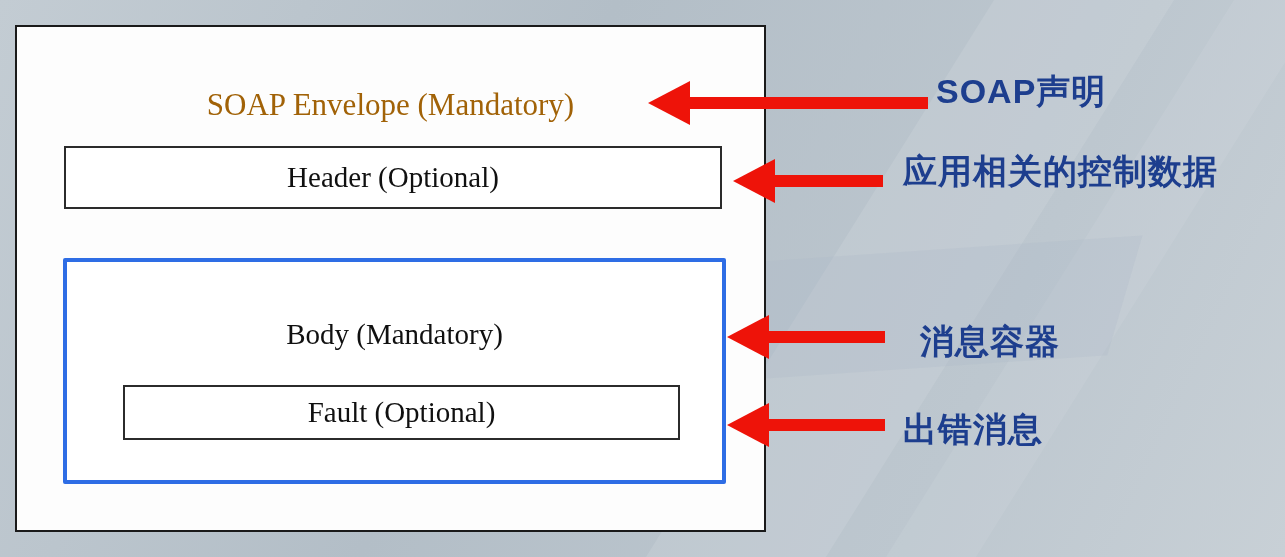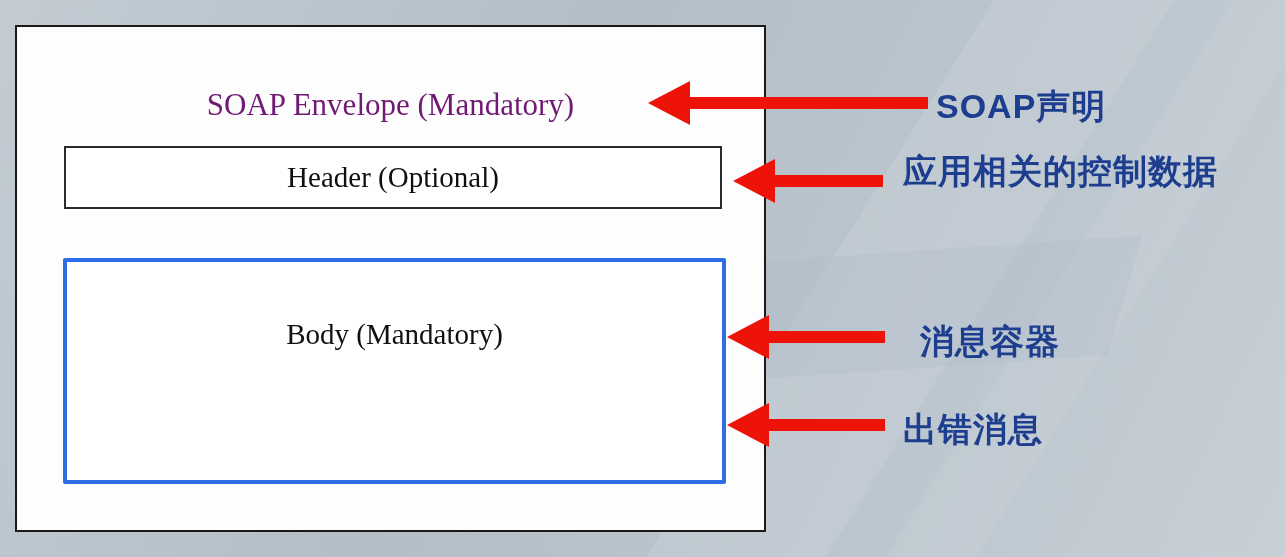--- a/index.html
+++ b/index.html
@@ -37,21 +37,21 @@
     border: 2px solid #1a1a1a;
     box-sizing: border-box;
   }
   #envelope-title {
     position: absolute;
     left: 0;
     top: 60px;
     width: 100%;
     text-align: center;
     font-size: 31px;
-    color: #701a75;
+    color: #a16207;
   }
   #header-box {
     position: absolute;
     left: 47px;
     top: 119px;
     width: 658px;
     height: 63px;
     border: 2px solid #2b2b2b;
     background: #ffffff;
     box-sizing: border-box;
@@ -139,20 +139,23 @@
 <div id="envelope">
   <div id="envelope-title">SOAP Envelope (Mandatory)</div>
 
   <div id="header-box">
     <span>Header (Optional)</span>
   </div>
 
   <div id="body-box">
     <div id="body-label">Body (Mandatory)</div>
 
+    <div id="fault-box">
+      <span>Fault (Optional)</span>
+    </div>
   </div>
 </div>
 
 <div class="arrow" style="left:648px; top:81px;  width:280px;">
   <div class="arrow-head"></div>
   <div class="arrow-shaft"></div>
 </div>
 
 <div class="arrow" style="left:733px; top:159px; width:150px;">
   <div class="arrow-head"></div>
@@ -162,19 +165,19 @@
 <div class="arrow" style="left:727px; top:315px; width:158px;">
   <div class="arrow-head"></div>
   <div class="arrow-shaft"></div>
 </div>
 
 <div class="arrow" style="left:727px; top:403px; width:158px;">
   <div class="arrow-head"></div>
   <div class="arrow-shaft"></div>
 </div>
 
-<div class="annotation" style="left:936px; top:84px;">SOAP声明</div>
+<div class="annotation" style="left:936px; top:69px;">SOAP声明</div>
 
 <div class="annotation" style="left:903px; top:149px;">应用相关的控制数据</div>
 
 <div class="annotation" style="left:903px; top:319px;margin-left:17px;">消息容器</div>
 
 <div class="annotation" style="left:903px; top:407px;">出错消息</div>
 
 </body></html>

